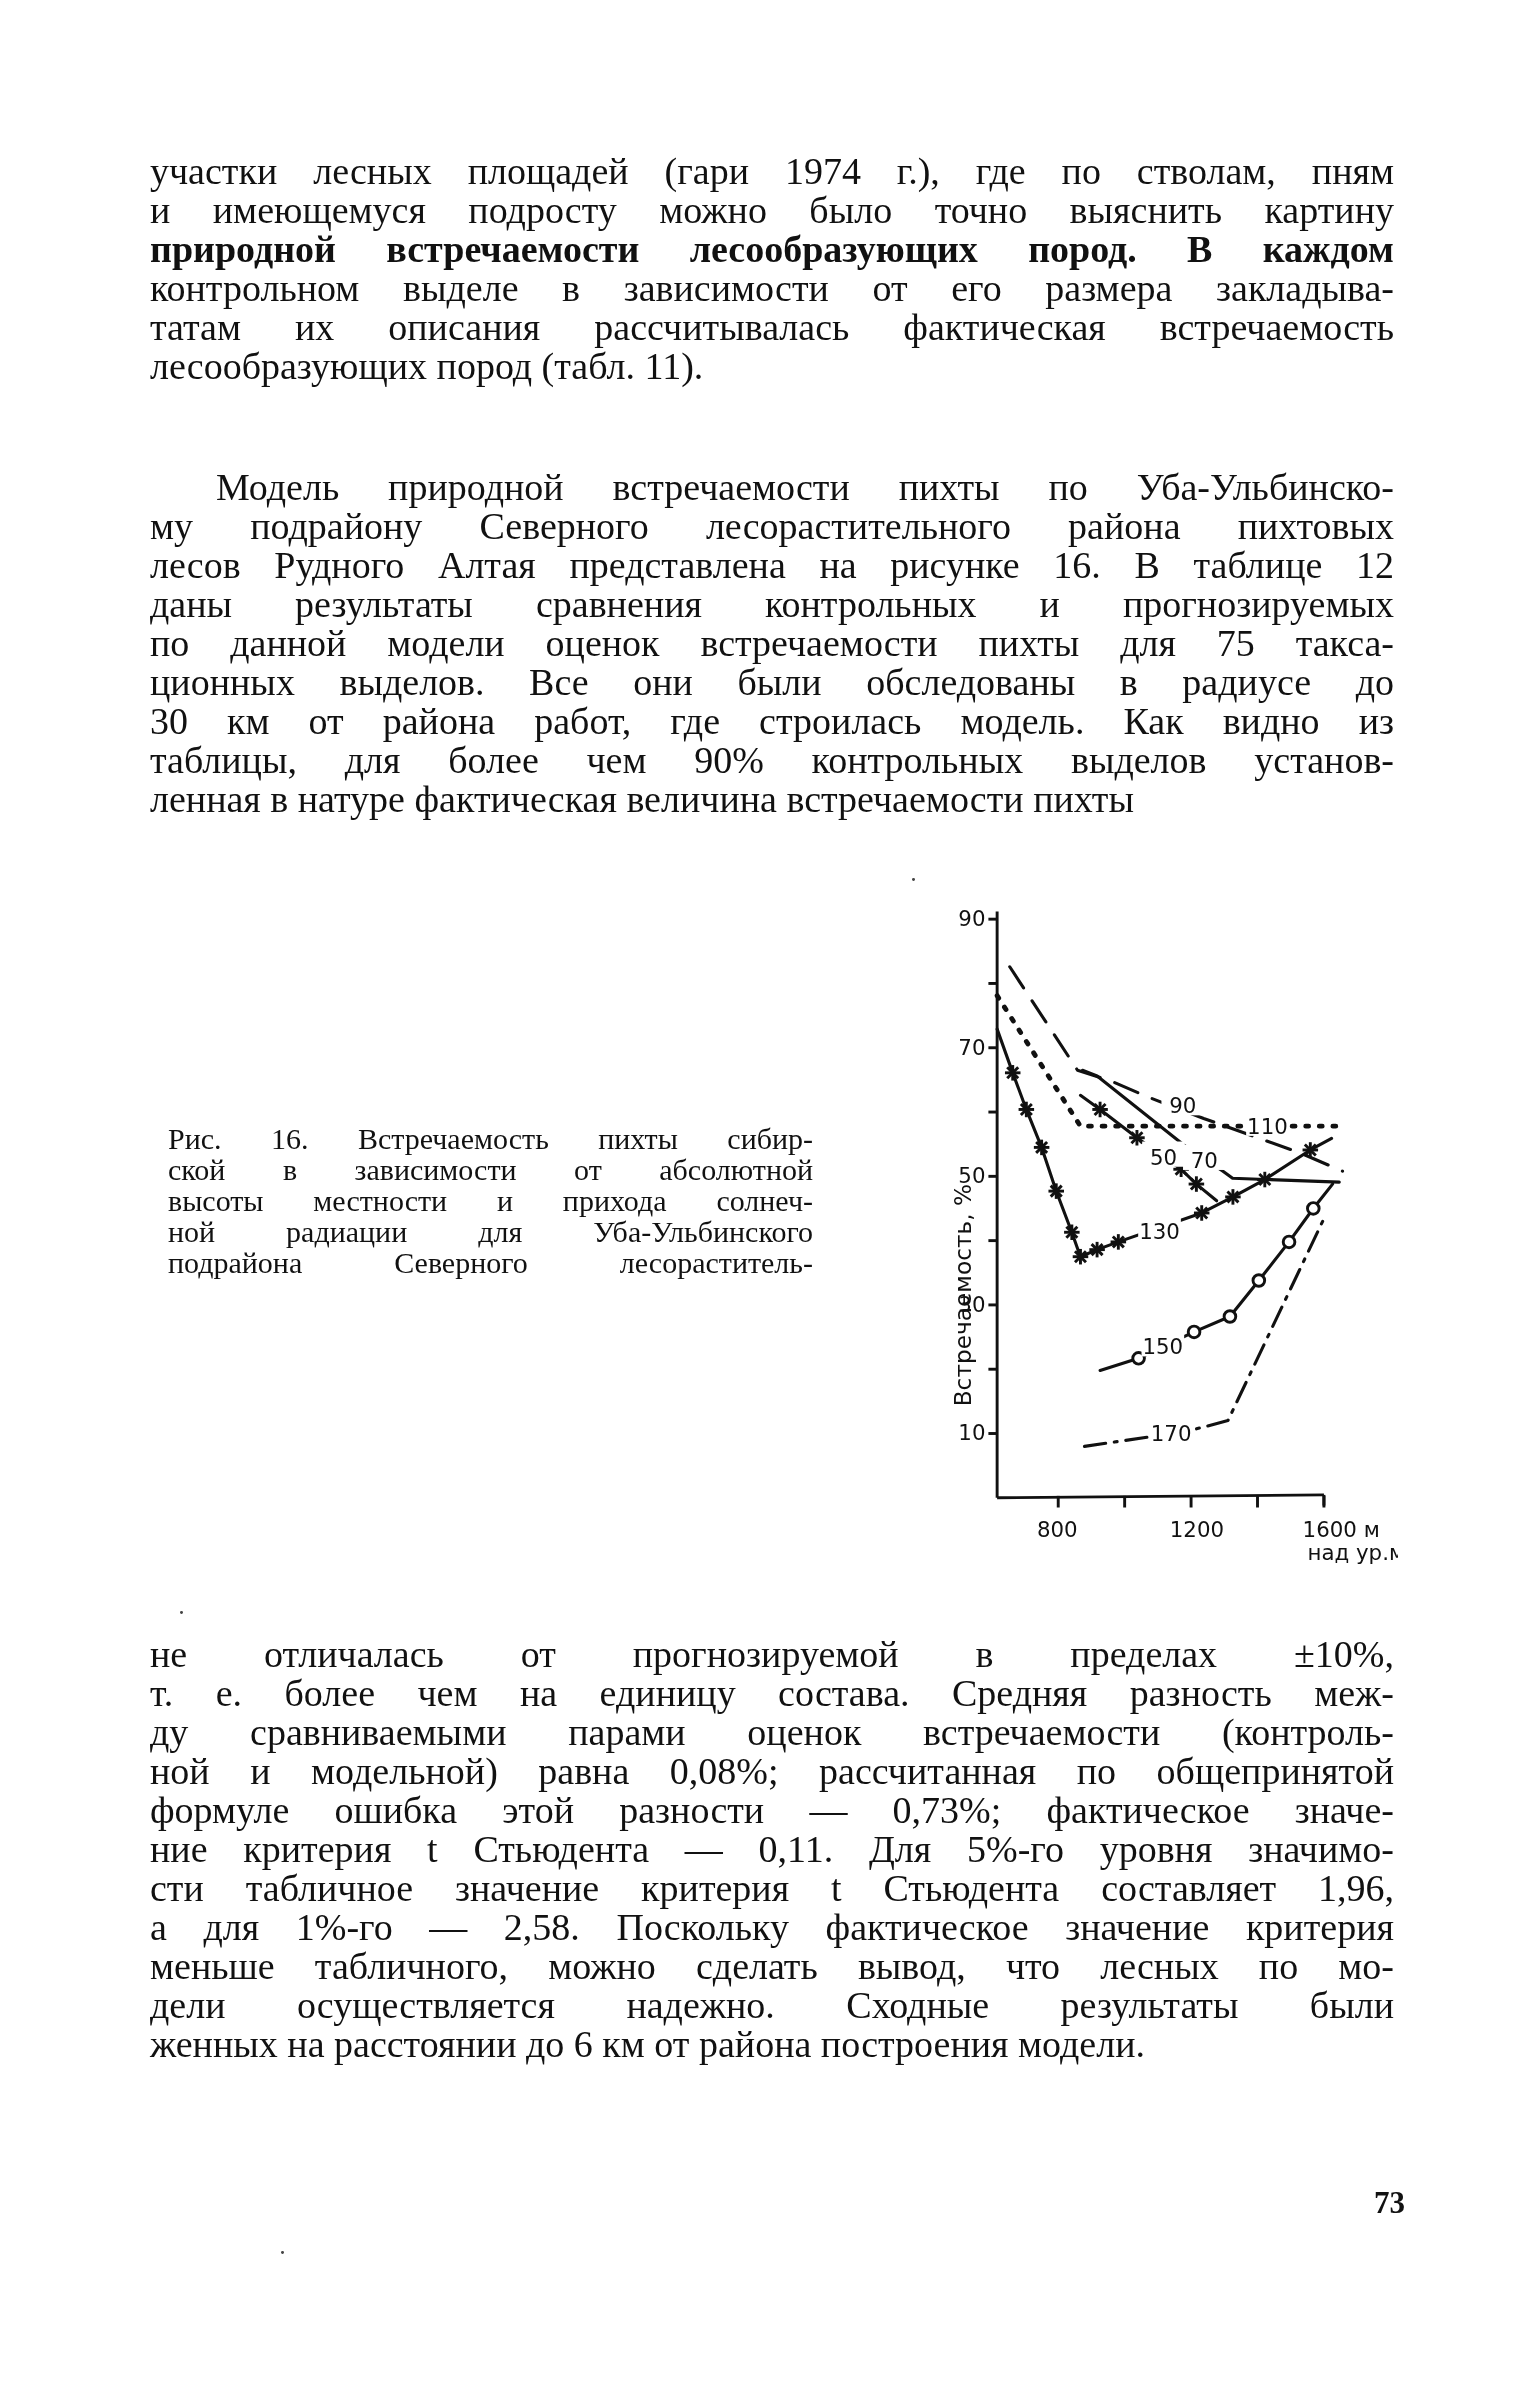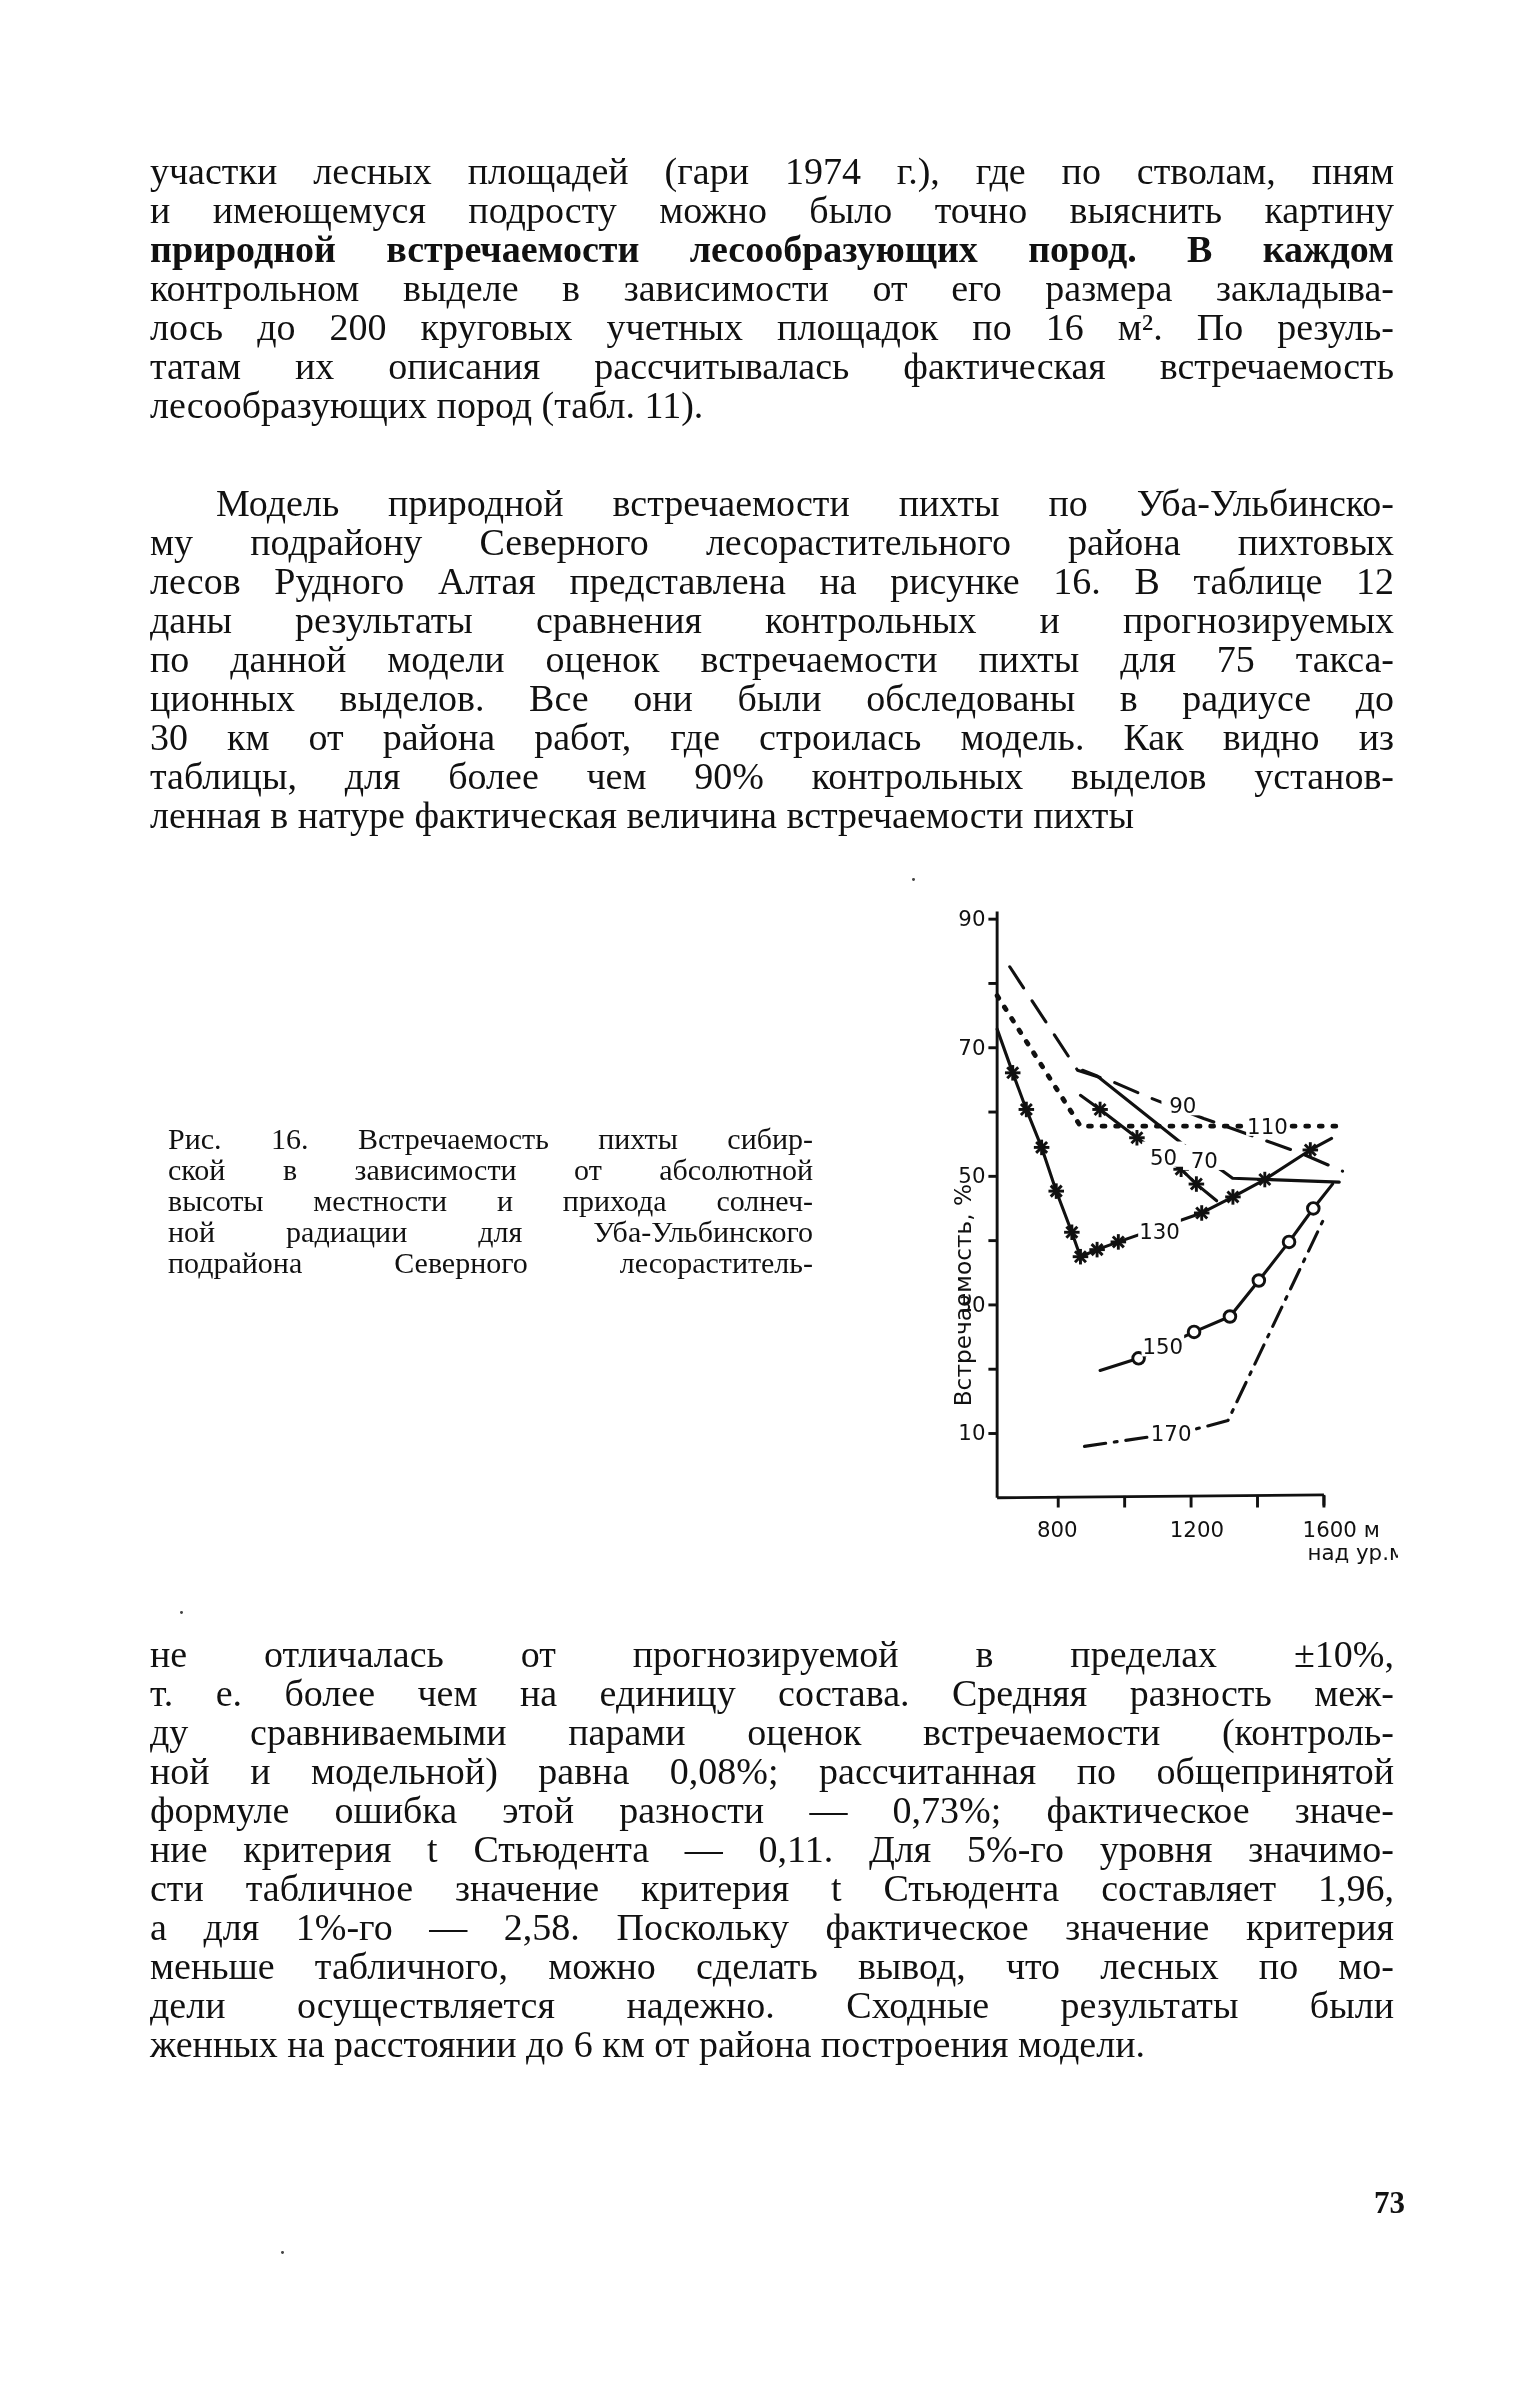--- a/index.html
+++ b/index.html
@@ -22,26 +22,25 @@
 </head>
 <body>
 
 <div class="page">
 
   <div class="para" id="p1">
       <span class="line" style="display: block;">участки лесных площадей (гари 1974 г.), где по стволам, пням</span>
       <span class="line" style="display: block;">и имеющемуся подросту можно было точно выяснить картину</span>
       <span class="line" style="display: block; font-weight: bold;">природной встречаемости лесообразующих пород. В каждом</span>
       <span class="line" style="display: block;">контрольном выделе в зависимости от его размера закладыва-</span>
-      <span class="line" style="display: block;">лось до 200 круговых учетных площадок по 16 м². По резуль-</span>
       <span class="line" style="display: block;">татам их описания рассчитывалась фактическая встречаемость</span>
       <span class="line last" style="display: block;">лесообразующих пород (табл. 11).</span>
     </div>
   <div class="para" id="p2">
-      <span class="line indent" style="display: block; margin-top: 16px;">Модель природной встречаемости пихты по Уба-Ульбинско-</span>
+      <span class="line indent" style="display: block;">Модель природной встречаемости пихты по Уба-Ульбинско-</span>
       <span class="line" style="display: block;">му подрайону Северного лесорастительного района пихтовых</span>
       <span class="line" style="display: block;">лесов Рудного Алтая представлена на рисунке 16. В таблице 12</span>
       <span class="line" style="display: block;">даны результаты сравнения контрольных и прогнозируемых</span>
       <span class="line" style="display: block;">по данной модели оценок встречаемости пихты для 75 такса-</span>
       <span class="line" style="display: block;">ционных выделов. Все они были обследованы в радиусе до</span>
       <span class="line" style="display: block;">30 км от района работ, где строилась модель. Как видно из</span>
       <span class="line" style="display: block;">таблицы, для более чем 90% контрольных выделов установ-</span>
       <span class="line last" style="display: block;">ленная в натуре фактическая величина встречаемости пихты</span>
     </div>
 

